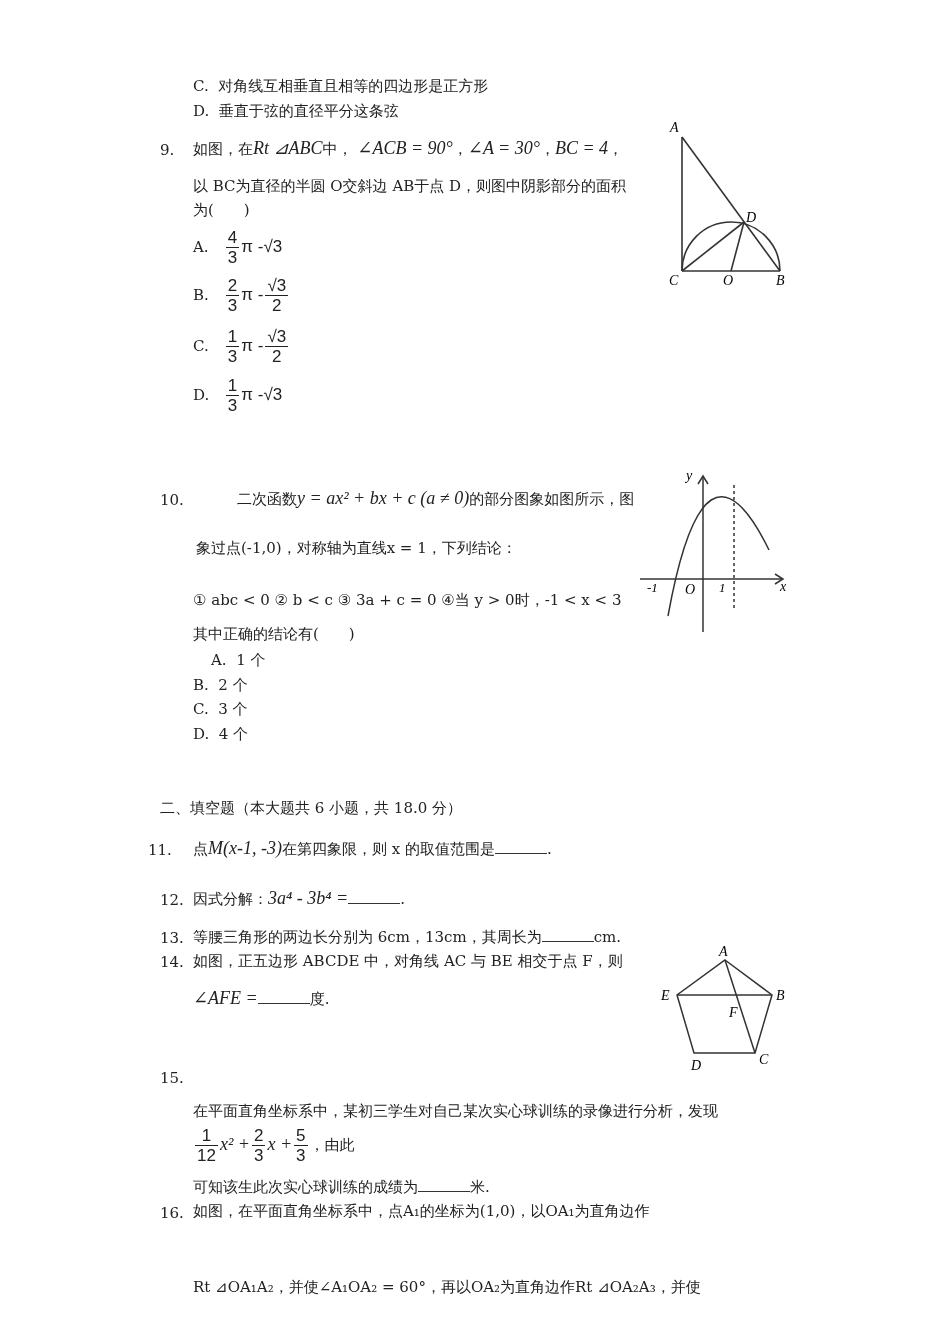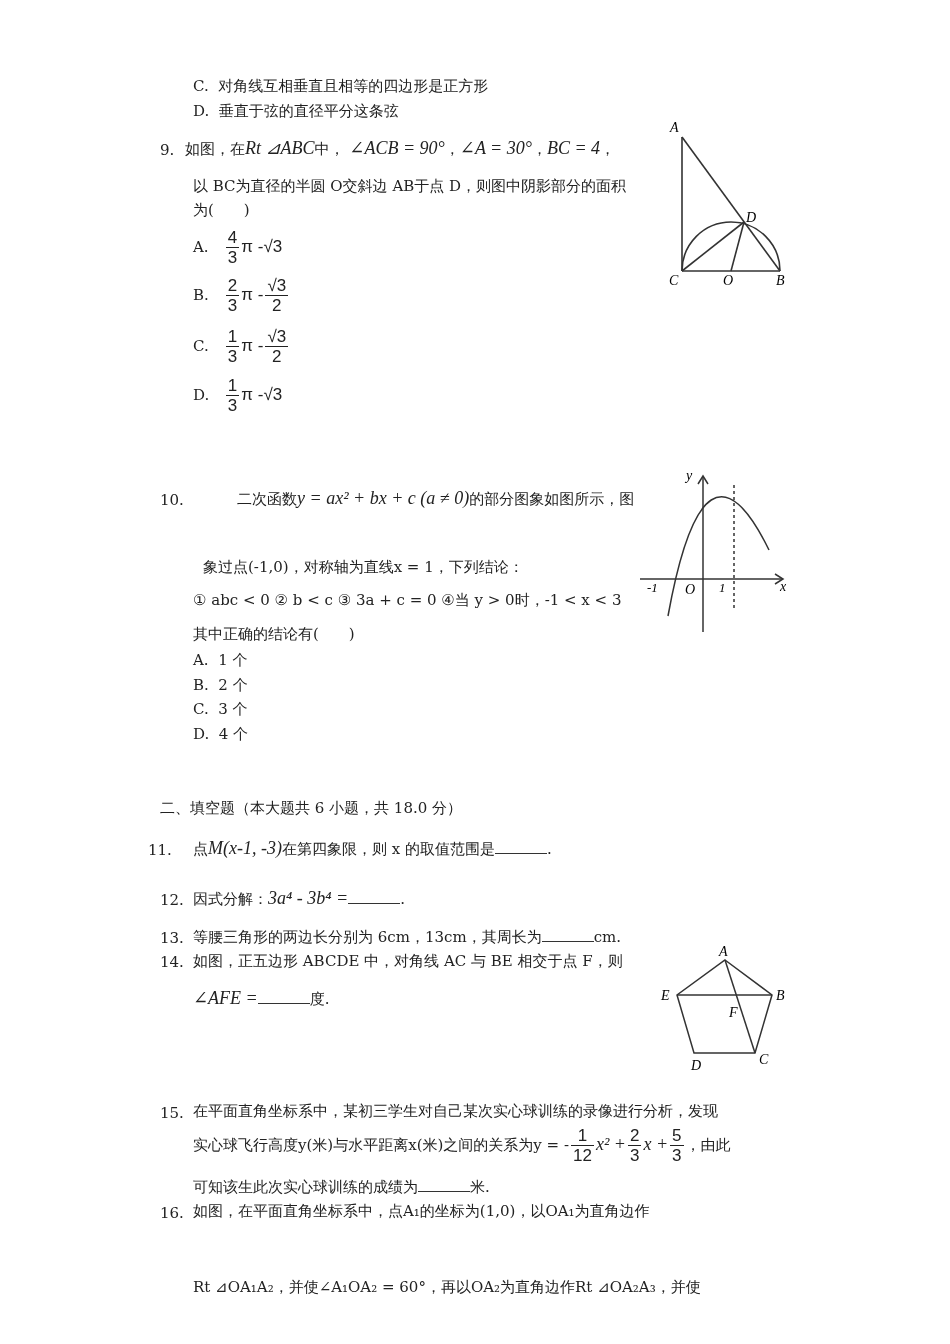--- a/index.html
+++ b/index.html
@@ -21,21 +21,21 @@
 <div class="abs t" style="left:193px;top:76px;">
   <span>C.</span>&nbsp;
   <span>对角线互相垂直且相等的四边形是正方形</span>
 </div>
 <div class="abs t" style="left:193px;top:101px;">
   <span>D.</span>&nbsp;
   <span>垂直于弦的直径平分这条弦</span>
 </div>
 
 <div class="abs t" style="left:160px;top:140px;">9.</div>
-<div class="abs t" style="left:185px;top:138px;">
+<div class="abs t" style="left:193px;top:138px;">
   <span>如图，在</span><span class="mi">Rt ⊿ABC</span><span>中，</span>
   <span class="mi">∠ACB = 90°</span>，<span class="mi">∠A = 30°</span>，<span class="mi">BC = 4</span>，
 </div>
 <div class="abs t" style="left:193px;top:176px;">以 BC为直径的半圆 O交斜边 AB于点 D，则图中阴影部分的面积</div>
 <div class="abs t" style="left:193px;top:200px;">为(　　)</div>
 
 <div class="abs t" style="left:193px;top:228px;">
   <span style="display:inline-block;width:26px;">A.</span>
   <span class="frac"><span class="n">4</span><span class="d">3</span></span><span class="m">π -</span><span class="m">√3</span>
 </div>
@@ -65,24 +65,24 @@
   <text x="86" y="107" font-size="14">D</text>
   <text x="9" y="170" font-size="14">C</text>
   <text x="63" y="170" font-size="14">O</text>
   <text x="116" y="170" font-size="14">B</text>
 </svg>
 
 <div class="abs t" style="left:160px;top:490px;">10.</div>
 <div class="abs t" style="left:193px;top:488px;margin-left:44px;">
   <span>二次函数</span><span class="mi">y = ax² + bx + c (a ≠ 0)</span><span>的部分图象如图所示，图</span>
 </div>
-<div class="abs t" style="left:203px;top:538px;margin-top:19px;">象过点(-1,0)，对称轴为直线x = 1，下列结论：</div>
+<div class="abs t" style="left:196px;top:538px;">象过点(-1,0)，对称轴为直线x = 1，下列结论：</div>
 <div class="abs t" style="left:193px;top:590px;">① abc &lt; 0 ② b &lt; c ③ 3a + c = 0 ④当 y &gt; 0时，-1 &lt; x &lt; 3</div>
 <div class="abs t" style="left:193px;top:624px;">其中正确的结论有(　　)</div>
-<div class="abs t" style="left:193px;top:650px;text-align:center;"><span>A.</span>&nbsp;&nbsp;<span>1 个</span></div>
+<div class="abs t" style="left:211px;top:650px;text-align:center;"><span>A.</span>&nbsp;&nbsp;<span>1 个</span></div>
 <div class="abs t" style="left:193px;top:675px;"><span>B.</span>&nbsp;&nbsp;<span>2 个</span></div>
 <div class="abs t" style="left:193px;top:699px;"><span>C.</span>&nbsp;&nbsp;<span>3 个</span></div>
 <div class="abs t" style="left:193px;top:724px;"><span>D.</span>&nbsp;&nbsp;<span>4 个</span></div>
 
 <svg class="abs" style="left:635px;top:462px;" width="160" height="175">
   <g stroke="#333" stroke-width="1.5" fill="none">
     <line x1="5" y1="117" x2="148" y2="117"></line>
     <polyline points="140,112 148,117 140,122"></polyline>
     <line x1="68" y1="170" x2="68" y2="14"></line>
     <polyline points="63,22 68,14 73,22"></polyline>
@@ -126,24 +126,24 @@
     <line x1="70" y1="20" x2="100" y2="113"></line>
   </g>
   <text x="64" y="16" font-size="14">A</text>
   <text x="121" y="60" font-size="14">B</text>
   <text x="104" y="124" font-size="14">C</text>
   <text x="36" y="130" font-size="14">D</text>
   <text x="6" y="60" font-size="14">E</text>
   <text x="74" y="77" font-size="14">F</text>
 </svg>
 
-<div class="abs t" style="left:160px;top:1103px;text-align:right;">15.</div>
+<div class="abs t" style="left:160px;top:1068px;text-align:right;">15.</div>
 <div class="abs t" style="left:193px;top:1101px;">在平面直角坐标系中，某初三学生对自己某次实心球训练的录像进行分析，发现</div>
 <div class="abs t" style="left:193px;top:1126px;">
-  <span>实心球飞行高度y(米)与水平距离x(米)之间的关系为y = -</span><span class="frac"><span class="n">1</span><span class="d">12</span></span><span class="mi">x² +</span><span class="frac"><span class="n">2</span><span class="d">3</span></span><span class="mi">x +</span><span class="frac"><span class="n">5</span><span class="d">3</span></span><span>，由此</span>
+  <span class="frac"><span class="n">1</span><span class="d">12</span></span><span class="mi">x² +</span><span class="frac"><span class="n">2</span><span class="d">3</span></span><span class="mi">x +</span><span class="frac"><span class="n">5</span><span class="d">3</span></span><span>，由此</span>
 </div>
 <div class="abs t" style="left:193px;top:1177px;">
   <span>可知该生此次实心球训练的成绩为</span><span class="blank"></span><span>米.</span>
 </div>
 
 <div class="abs t" style="left:160px;top:1203px;">16.</div>
 <div class="abs t" style="left:193px;top:1201px;">如图，在平面直角坐标系中，点A₁的坐标为(1,0)，以OA₁为直角边作</div>
 <div class="abs t" style="left:193px;top:1238px;margin-top:39px;">Rt ⊿OA₁A₂，并使∠A₁OA₂ = 60°，再以OA₂为直角边作Rt ⊿OA₂A₃，并使</div>
 
 </body></html>

